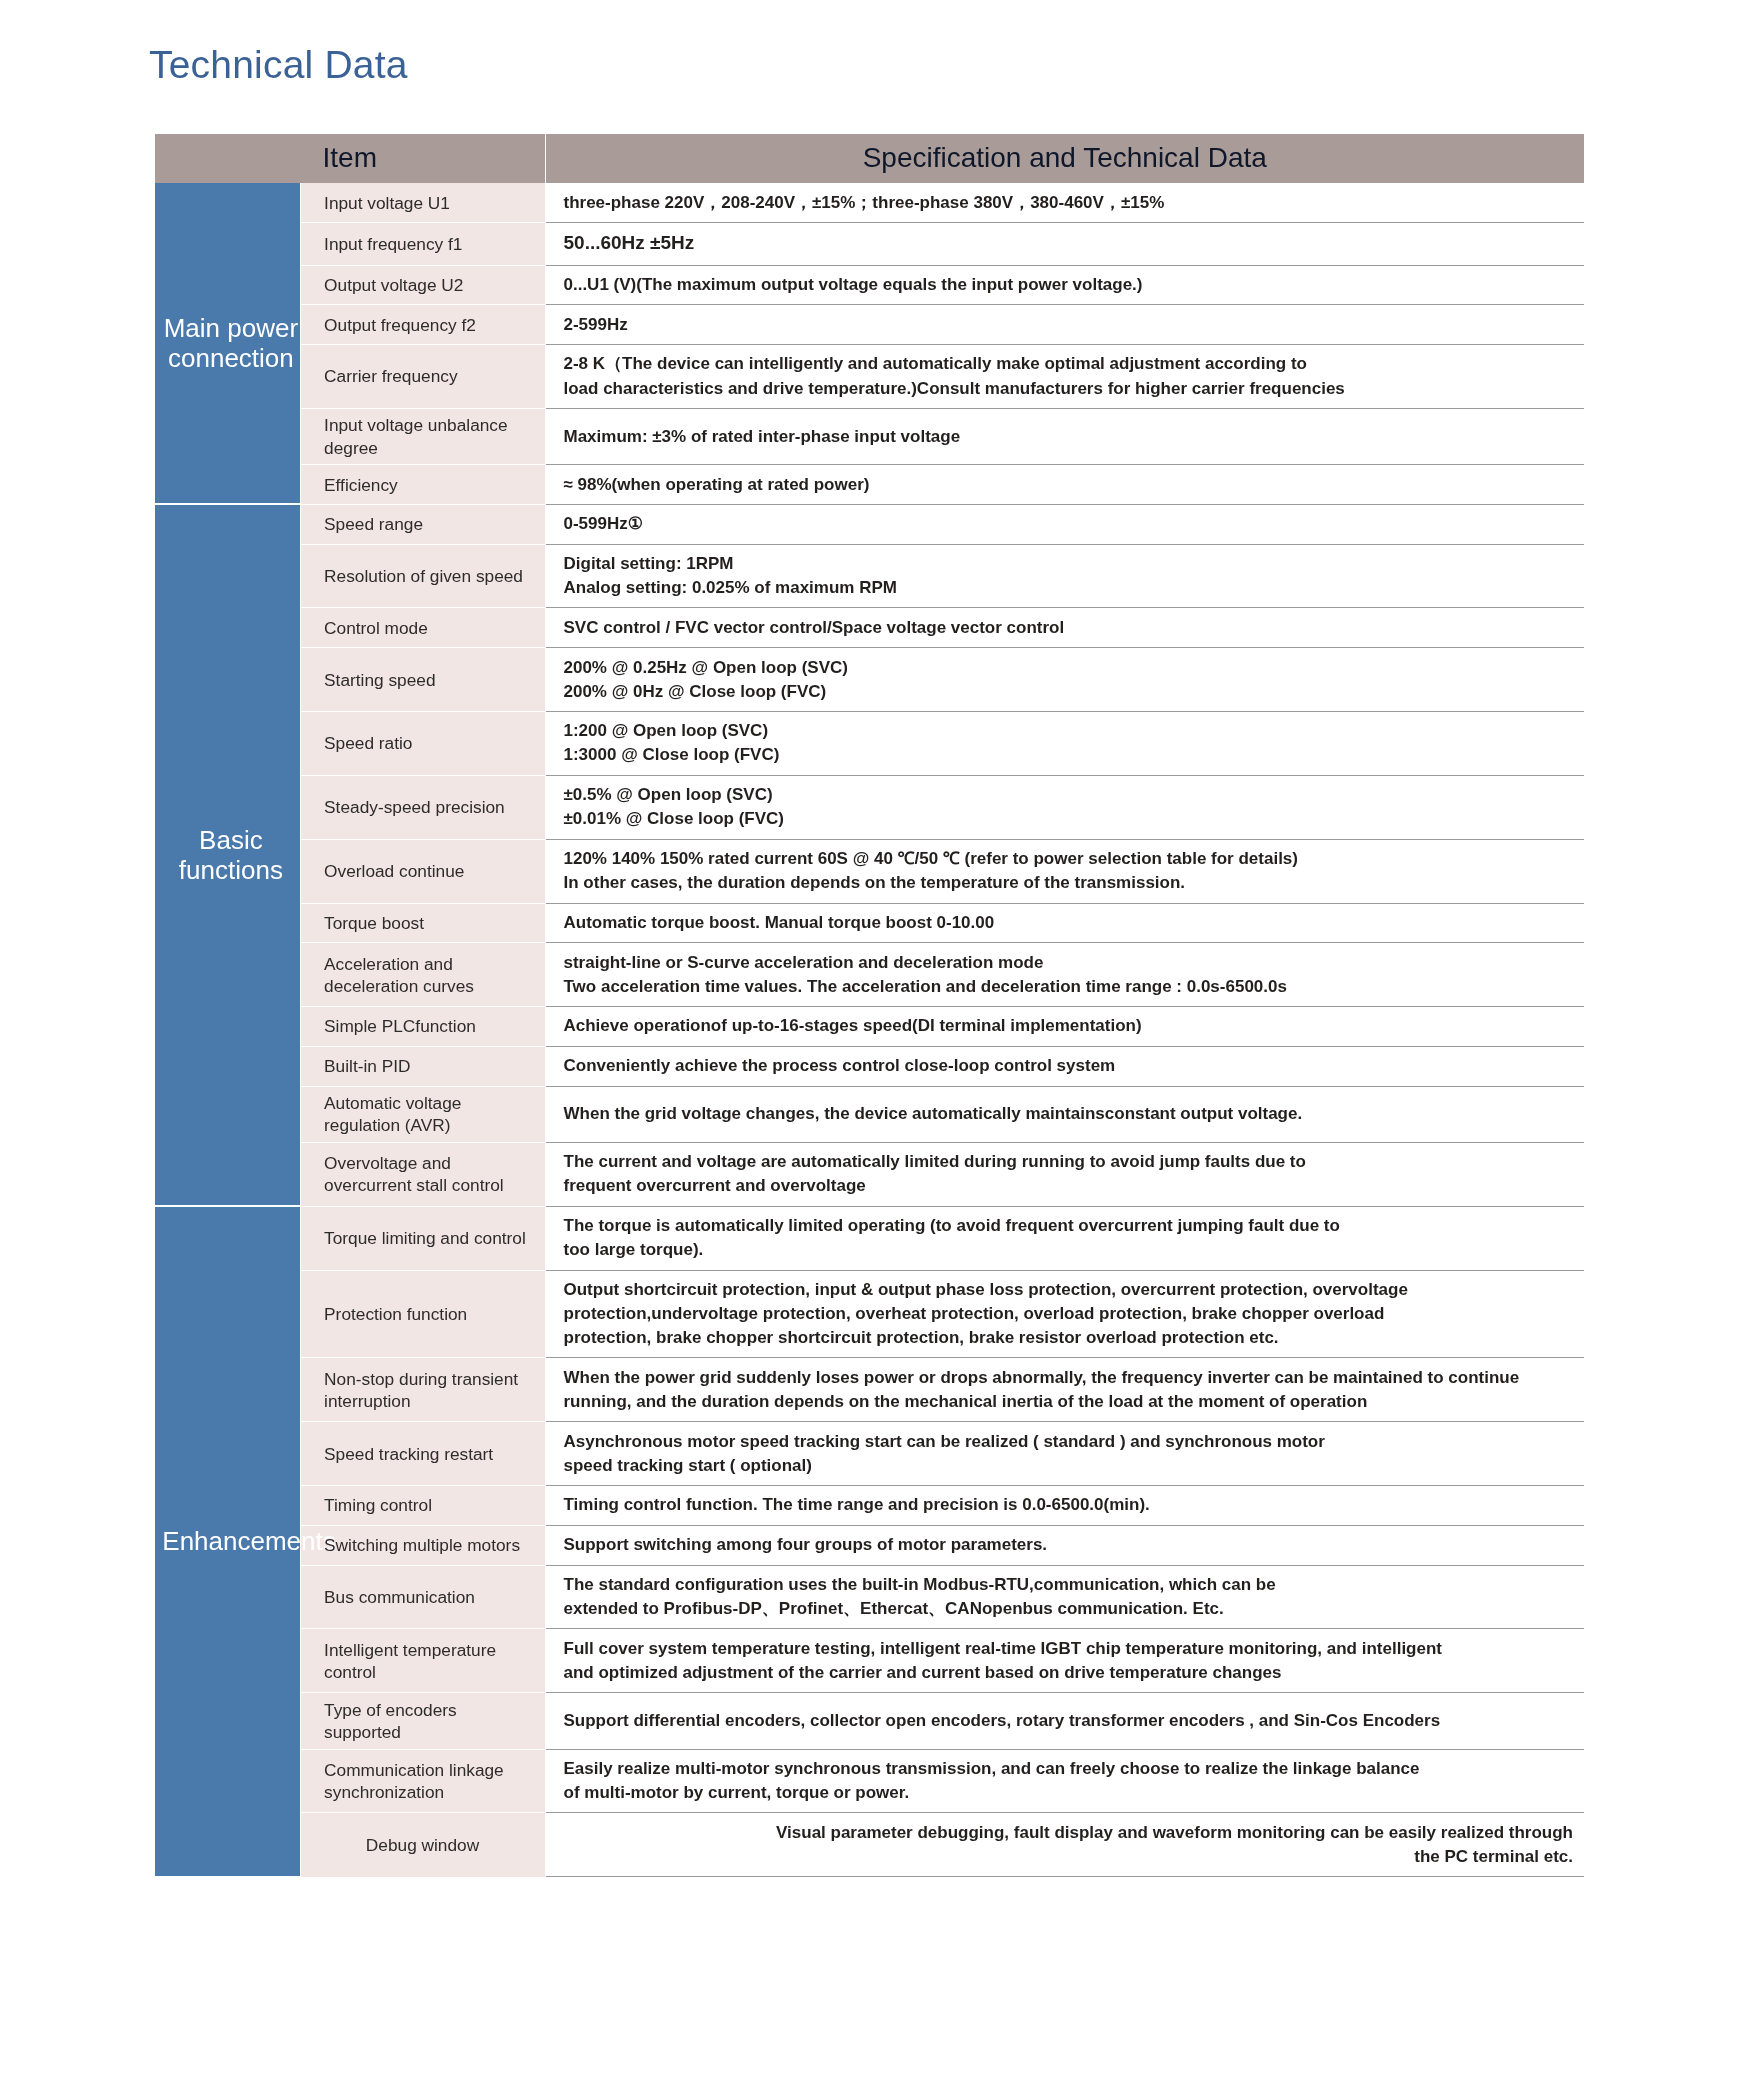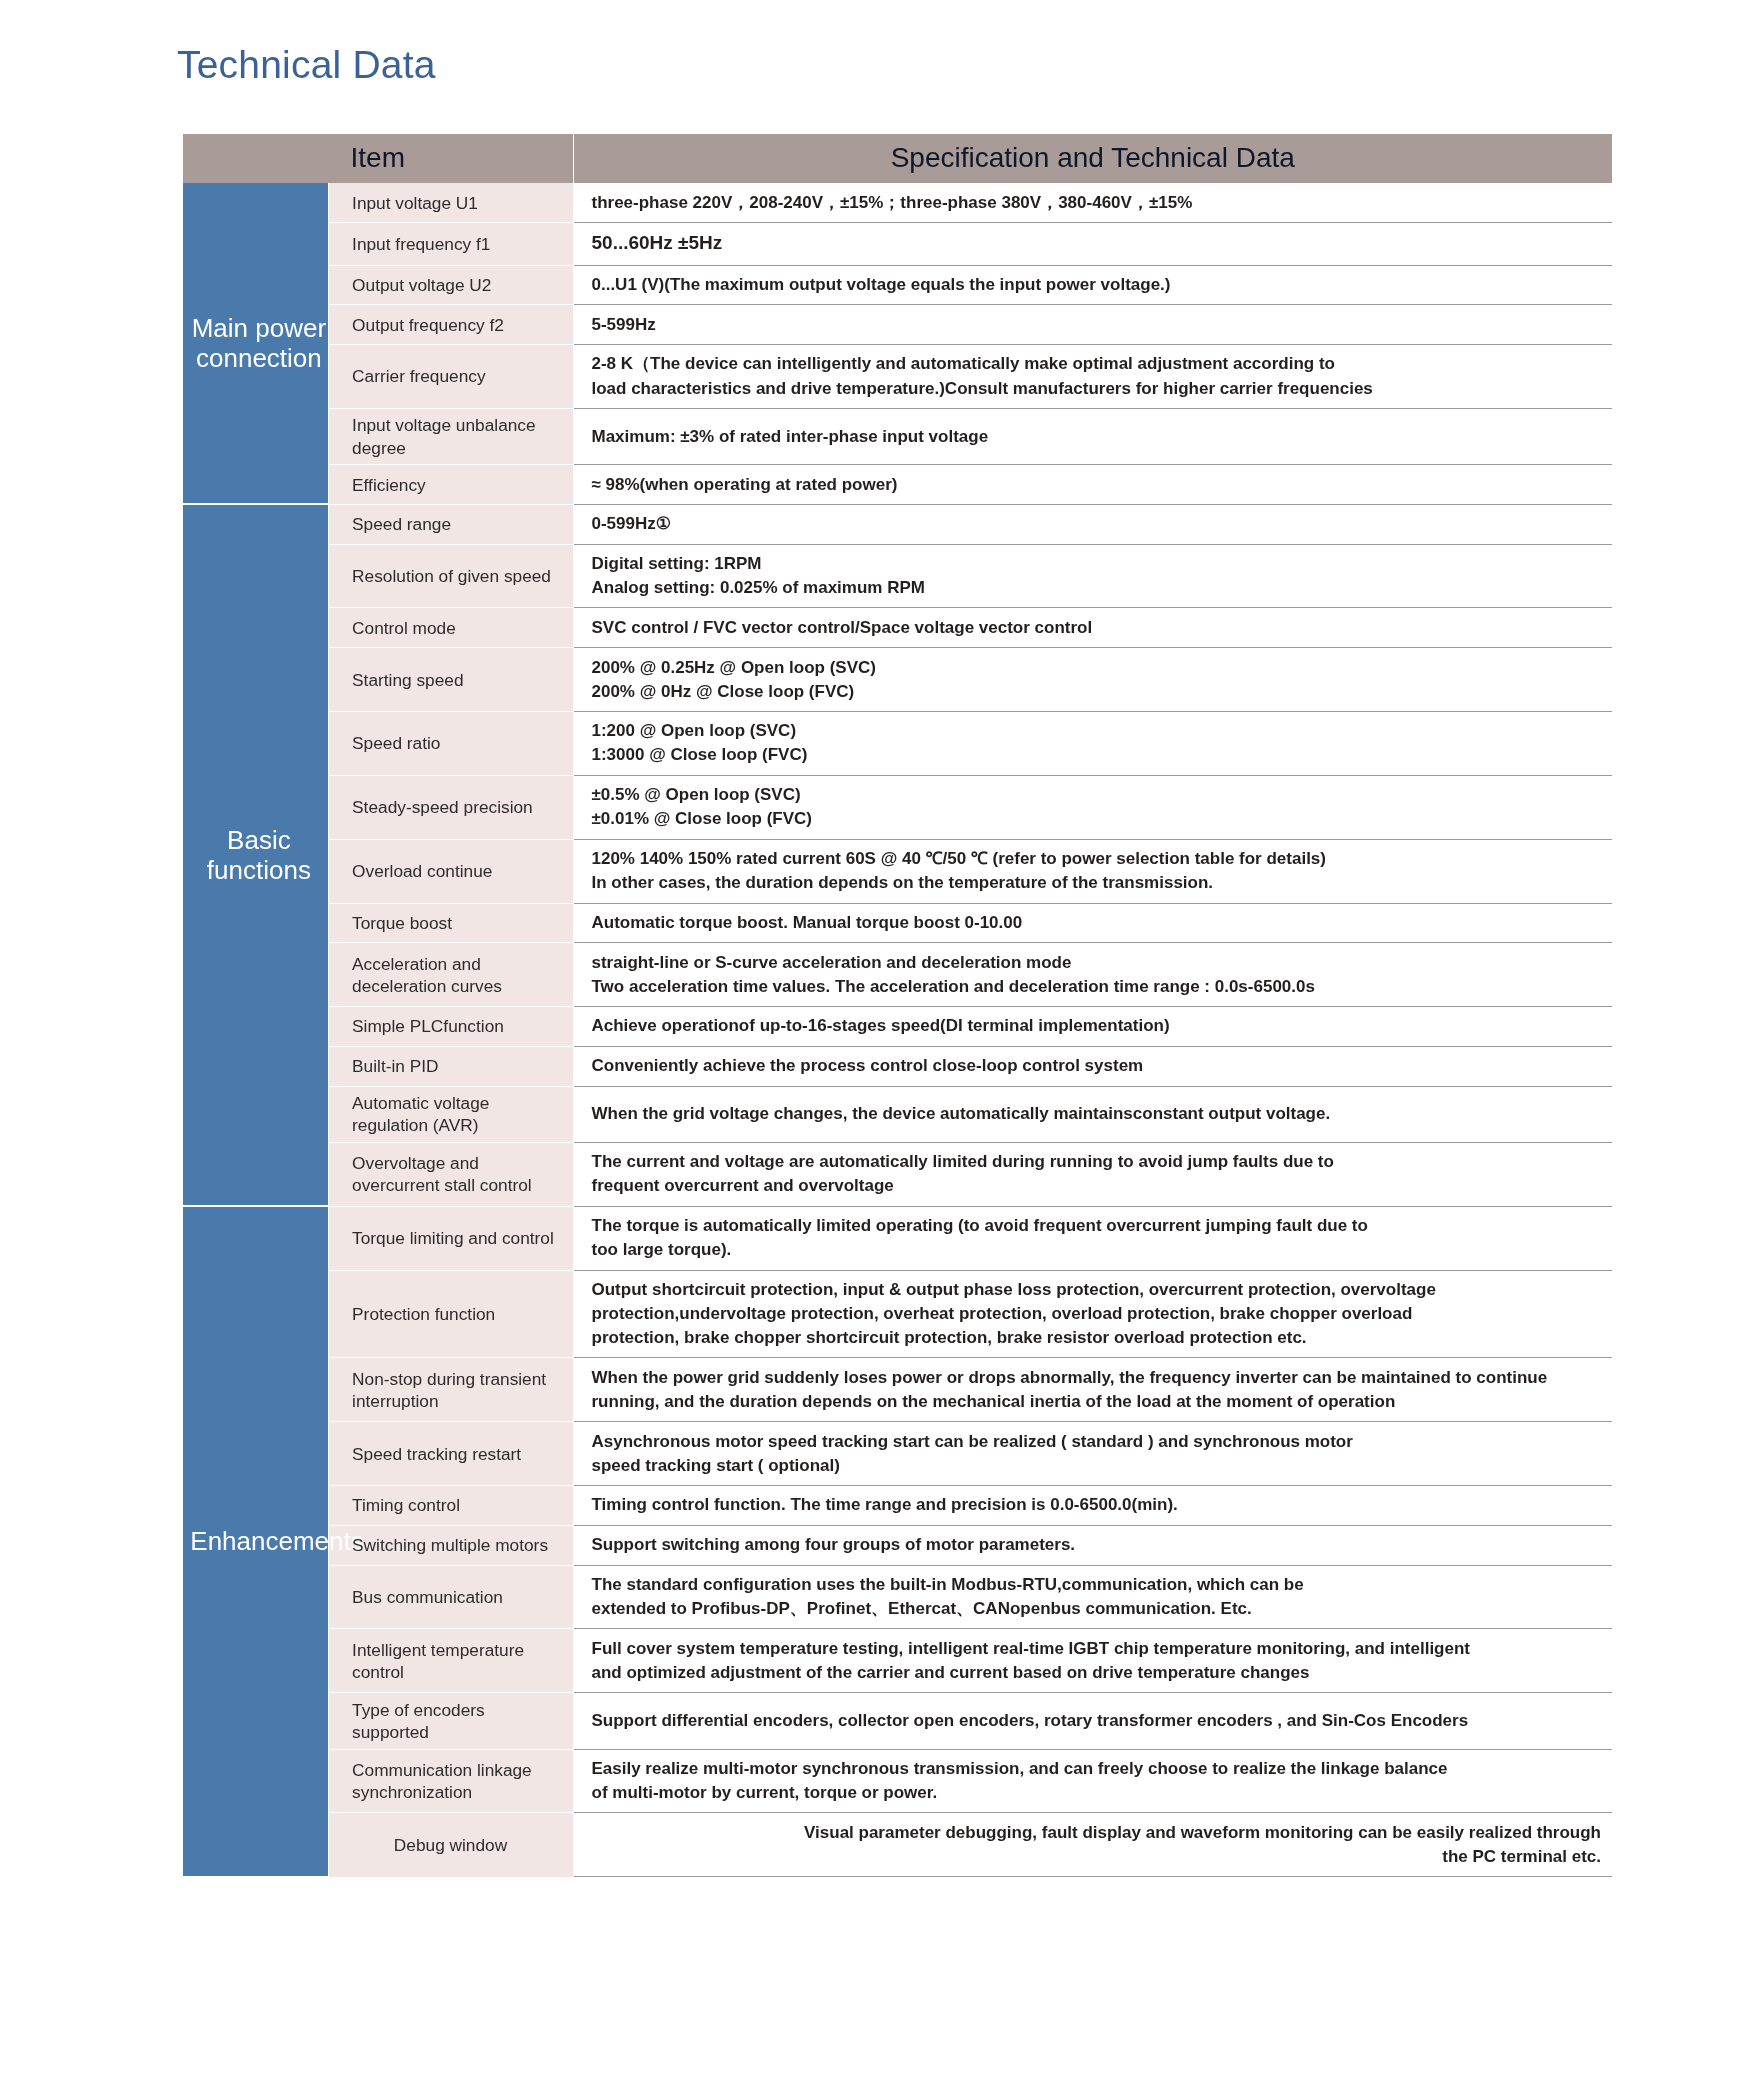--- a/index.html
+++ b/index.html
@@ -7,21 +7,20 @@
     margin: 0; padding: 0;
     background: #ffffff;
     font-family: "Liberation Sans", sans-serif;
   }
   .page {
     position: relative;
     width: 1466px;
     height: 2098px;
     background: #ffffff;
     padding: 0;
-    margin-left: 28px;
   }
   .page-title {
     position: absolute;
     left: 149px;
     top: 44px;
     font-size: 39px;
     color: #3a6296;
     font-weight: 400;
     letter-spacing: 0.2px;
     line-height: 1.1;
@@ -138,21 +137,21 @@
           </tr>
           <tr>
             <td class="item-cell">Output voltage U2</td>
             <td class="spec-cell">
               <span class="ln">0...U1 (V)(The maximum output voltage equals the input power voltage.)</span>
             </td>
           </tr>
           <tr>
             <td class="item-cell">Output frequency f2</td>
             <td class="spec-cell">
-              <span class="ln">5-599Hz</span>
+              <span class="ln">2-599Hz</span>
             </td>
           </tr>
           <tr>
             <td class="item-cell">Carrier frequency</td>
             <td class="spec-cell">
               <span class="ln">2-8 K（The device can intelligently and automatically make optimal adjustment according to</span>
               <span class="ln">load characteristics and drive temperature.)Consult manufacturers for higher carrier frequencies</span>
             </td>
           </tr>
           <tr>

